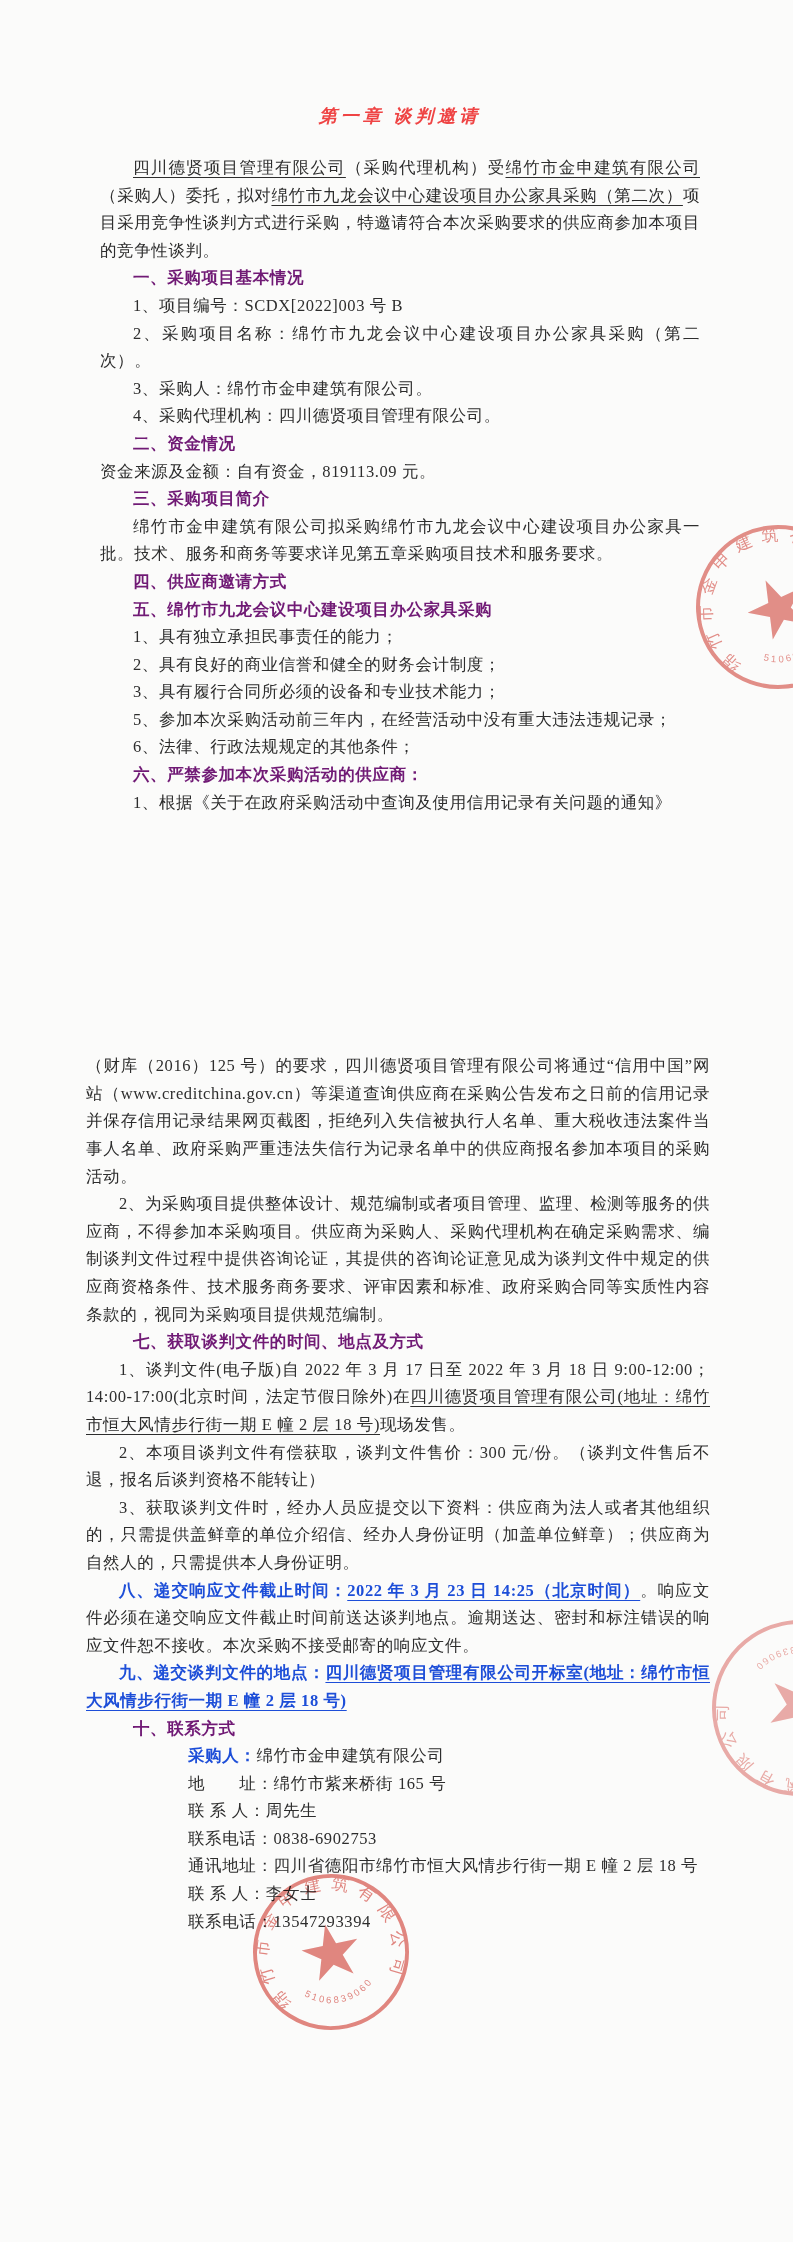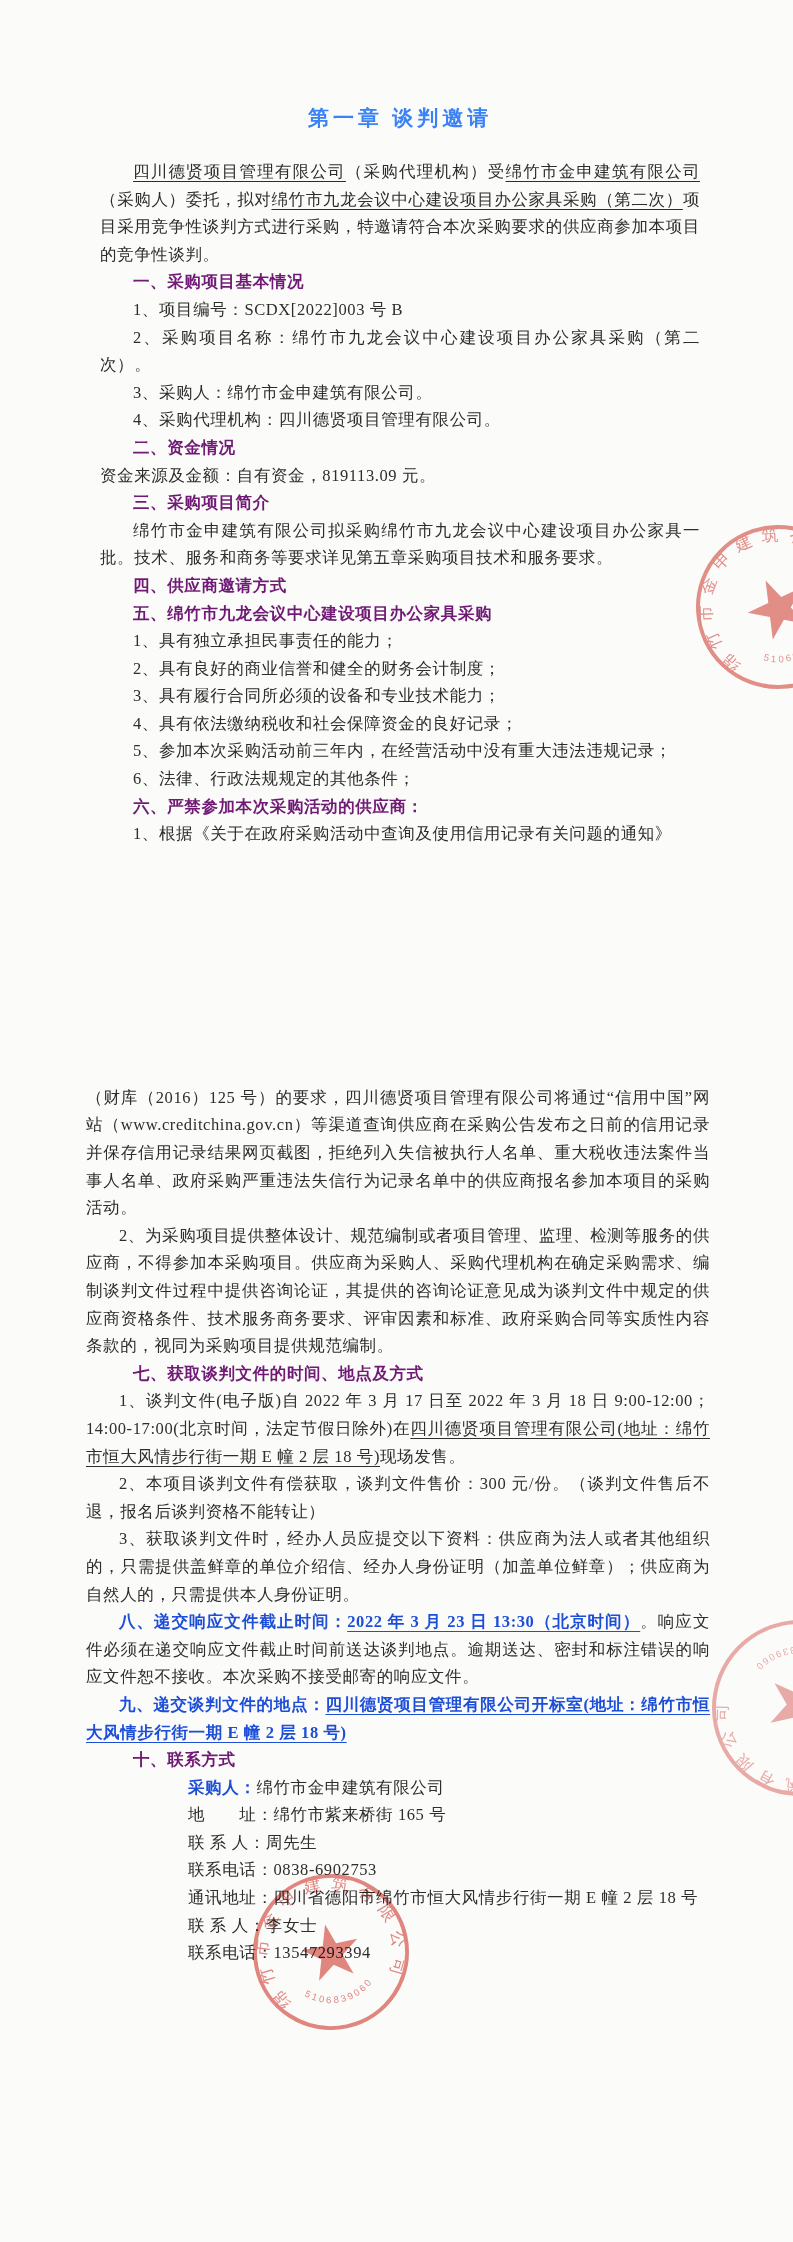--- a/index.html
+++ b/index.html
@@ -9,25 +9,26 @@
     margin:0 auto;
     background:#fbfbfa;
     overflow:hidden;
     font-family:"Liberation Serif","DejaVu Serif",serif;
     color:#2d2d2d;
     box-sizing:border-box;
     padding:104px 93px 0 100px;
   }
   #doc-title{
     text-align:center;
-    font-size:21px;
+    font-size:18px;
     font-weight:bold;
     letter-spacing:4px;
-    color:#3b82f6;
+    color:#ef4444;
     margin:0 0 26px 0;
+    font-style:italic;
   }
   .blk{
     margin:0;
     font-size:16.5px;
     line-height:27.6px;
     letter-spacing:0.6px;
     text-align:justify;
     text-justify:inter-ideograph;
   }
   .blk.indent{text-indent:2em;}
@@ -53,33 +54,32 @@
       <p class="blk indent"><span>4、采购代理机构：四川德贤项目管理有限公司。</span></p>
       <p class="blk heading "><span>二、资金情况</span></p>
       <p class="blk "><span>资金来源及金额：自有资金，819113.09 元。</span></p>
       <p class="blk heading "><span>三、采购项目简介</span></p>
       <p class="blk indent"><span>绵竹市金申建筑有限公司拟采购绵竹市九龙会议中心建设项目办公家具一批。技术、服务和商务等要求详见第五章采购项目技术和服务要求。</span></p>
       <p class="blk heading "><span>四、供应商邀请方式</span></p>
       <p class="blk heading "><span>五、绵竹市九龙会议中心建设项目办公家具采购</span></p>
       <p class="blk indent"><span>1、具有独立承担民事责任的能力；</span></p>
       <p class="blk indent"><span>2、具有良好的商业信誉和健全的财务会计制度；</span></p>
       <p class="blk indent"><span>3、具有履行合同所必须的设备和专业技术能力；</span></p>
-      <p class="blk indent"><span>4、具有依法缴纳税收和社会保障资金的良好记录；</span></p>
       <p class="blk indent"><span>5、参加本次采购活动前三年内，在经营活动中没有重大违法违规记录；</span></p>
       <p class="blk indent"><span>6、法律、行政法规规定的其他条件；</span></p>
       <p class="blk heading "><span>六、严禁参加本次采购活动的供应商：</span></p>
       <p class="blk indent"><span>1、根据《关于在政府采购活动中查询及使用信用记录有关问题的通知》</span></p>
       <div class="pagebreak"></div>
       <p class="blk p2"><span>（财库（2016）125 号）的要求，四川德贤项目管理有限公司将通过“信用中国”网站（www.creditchina.gov.cn）等渠道查询供应商在采购公告发布之日前的信用记录并保存信用记录结果网页截图，拒绝列入失信被执行人名单、重大税收违法案件当事人名单、政府采购严重违法失信行为记录名单中的供应商报名参加本项目的采购活动。</span></p>
       <p class="blk indent p2"><span>2、为采购项目提供整体设计、规范编制或者项目管理、监理、检测等服务的供应商，不得参加本采购项目。供应商为采购人、采购代理机构在确定采购需求、编制谈判文件过程中提供咨询论证，其提供的咨询论证意见成为谈判文件中规定的供应商资格条件、技术服务商务要求、评审因素和标准、政府采购合同等实质性内容条款的，视同为采购项目提供规范编制。</span></p>
       <p class="blk heading "><span>七、获取谈判文件的时间、地点及方式</span></p>
       <p class="blk indent p2"><span>1、谈判文件(电子版)自 2022 年 3 月 17 日至 2022 年 3 月 18 日 9:00-12:00；14:00-17:00(北京时间，法定节假日除外)在</span><span class="u">四川德贤项目管理有限公司(地址：绵竹市恒大风情步行街一期 E 幢 2 层 18 号)</span><span>现场发售。</span></p>
       <p class="blk indent p2"><span>2、本项目谈判文件有偿获取，谈判文件售价：300 元/份。（谈判文件售后不退，报名后谈判资格不能转让）</span></p>
       <p class="blk indent p2"><span>3、获取谈判文件时，经办人员应提交以下资料：供应商为法人或者其他组织的，只需提供盖鲜章的单位介绍信、经办人身份证明（加盖单位鲜章）；供应商为自然人的，只需提供本人身份证明。</span></p>
-      <p class="blk indent p2"><span class="b">八、递交响应文件截止时间：</span><span class="b u">2022 年 3 月 23 日 13:30（北京时间）</span><span>。响应文件必须在递交响应文件截止时间前送达谈判地点。逾期送达、密封和标注错误的响应文件恕不接收。本次采购不接受邮寄的响应文件。</span></p>
+      <p class="blk indent p2"><span class="b">八、递交响应文件截止时间：</span><span class="b u">2022 年 3 月 23 日 14:25（北京时间）</span><span>。响应文件必须在递交响应文件截止时间前送达谈判地点。逾期送达、密封和标注错误的响应文件恕不接收。本次采购不接受邮寄的响应文件。</span></p>
       <p class="blk indent p2"><span class="b">九、递交谈判文件的地点：</span><span class="b u">四川德贤项目管理有限公司开标室(地址：绵竹市恒大风情步行街一期 E 幢 2 层 18 号)</span></p>
       <p class="blk heading "><span>十、联系方式</span></p>
       <p class="blk contact"><span class="b">采购人：</span><span>绵竹市金申建筑有限公司</span></p>
       <p class="blk contact"><span>地　　址：绵竹市紫来桥街 165 号</span></p>
       <p class="blk contact"><span>联 系 人：周先生</span></p>
       <p class="blk contact"><span>联系电话：0838-6902753</span></p>
       <p class="blk contact"><span>通讯地址：四川省德阳市绵竹市恒大风情步行街一期 E 幢 2 层 18 号</span></p>
       <p class="blk contact"><span>联 系 人：李女士</span></p>
       <p class="blk contact"><span>联系电话：13547293394</span></p>
     </div>

